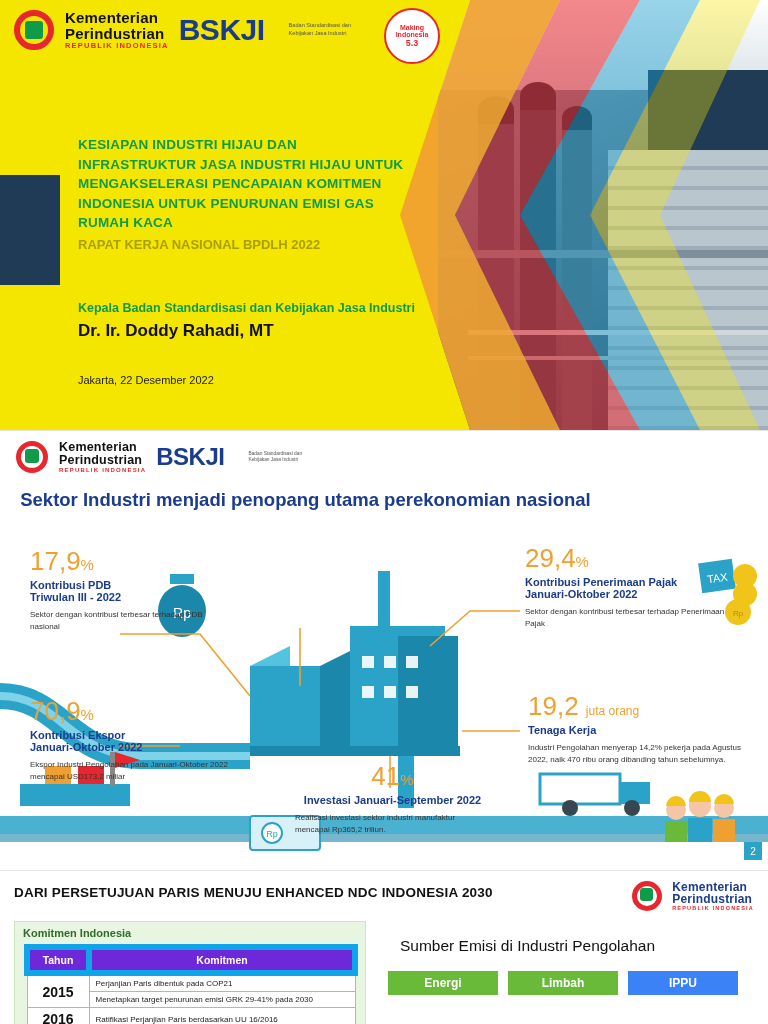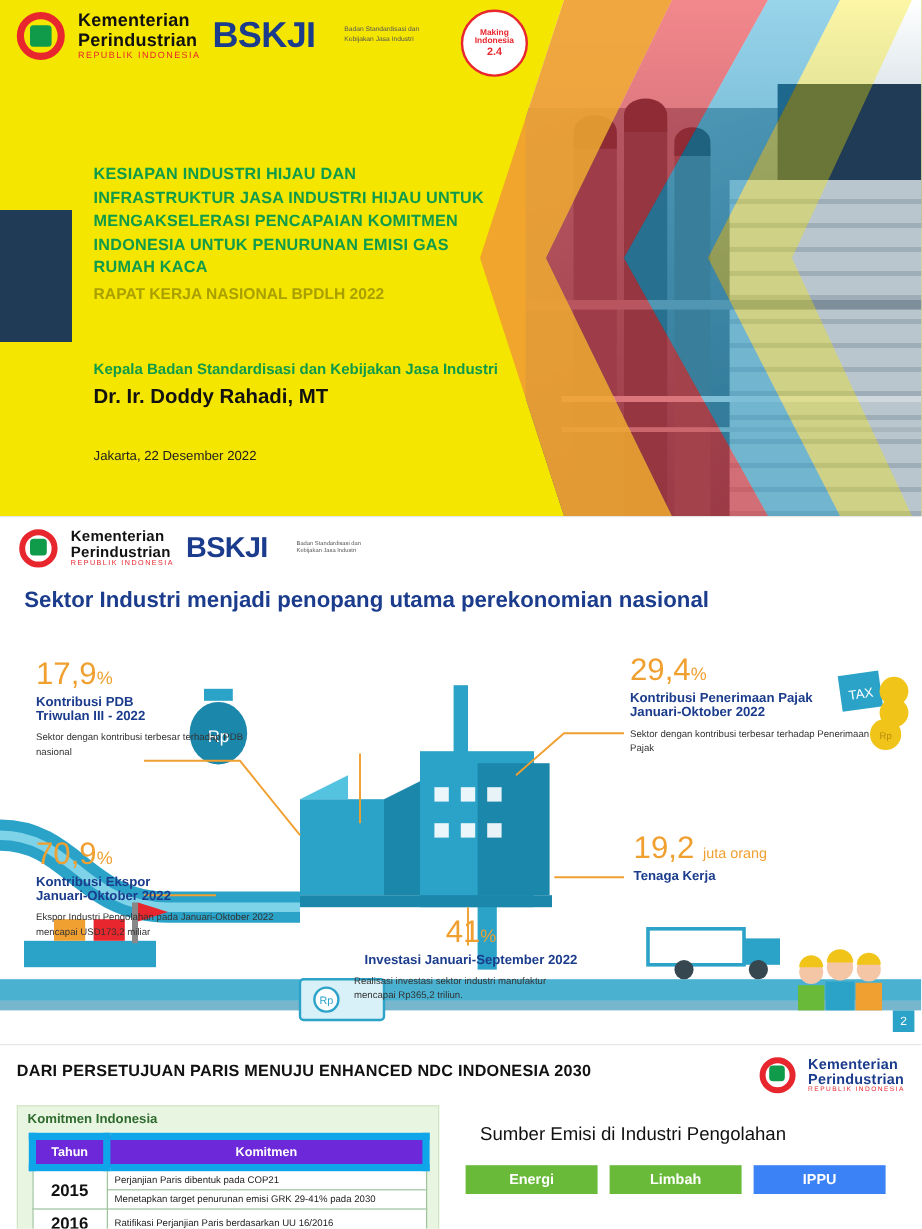--- a/index.html
+++ b/index.html
@@ -82,21 +82,21 @@
     position:absolute; left:0; top:2px; width:40px; height:40px;
     border:6px solid #e8262d; border-radius:50%;
   }
   .kp-gear .g2 {
     position:absolute; left:11px; top:13px; width:18px; height:18px;
     background:#0f9b4a; border-radius:3px;
   }
   .kp-text { line-height: 1.05; }
   .kp-text .l1 { font-size: 15px; font-weight: 700; color: #111; letter-spacing:.2px;}
   .kp-text .l2 { font-size: 15px; font-weight: 700; color: #111; letter-spacing:.2px;}
-  .kp-text .l3 { font-size: 7.5px; font-weight: 400; color: #e8262d; letter-spacing: 1.2px; }
+  .kp-text .l3 { font-size: 7.5px; font-weight: 700; color: #e8262d; letter-spacing: 1.2px; }
   .bskji {
     display:flex; align-items:center; gap:24px;
   }
   .bskji .word { font-size: 30px; font-weight: 800; color: #1b3c8c; letter-spacing:-0.5px;}
   .bskji .sub { font-size: 5.6px; color:#555; line-height:1.35; max-width:66px; }
 
   .making-ind {
     position: absolute; left: 384px; top: 8px;
     width: 56px; height: 56px; border-radius: 50%;
     background: #ffffff; border: 2px solid #e8262d;
@@ -258,21 +258,21 @@
       </div>
       <div class="bskji">
         <div class="word">BSKJI</div>
         <div class="sub">Badan Standardisasi dan Kebijakan Jasa Industri</div>
       </div>
     </div>
 
     <div class="making-ind">
       <div class="m1">Making</div>
       <div class="m2">Indonesia</div>
-      <div class="m3">2.4</div>
+      <div class="m3">5.3</div>
     </div>
 
     <div class="s1-title">
       <div class="main">KESIAPAN INDUSTRI HIJAU DAN INFRASTRUKTUR JASA INDUSTRI HIJAU UNTUK MENGAKSELERASI PENCAPAIAN KOMITMEN INDONESIA UNTUK PENURUNAN EMISI GAS RUMAH KACA</div>
       <div class="sub">RAPAT KERJA NASIONAL BPDLH 2022</div>
     </div>
 
     <div class="s1-speaker">
       <div class="role">Kepala Badan Standardisasi dan Kebijakan Jasa Industri</div>
       <div class="name">Dr. Ir. Doddy Rahadi, MT</div>
@@ -406,20 +406,21 @@
 
     <div style="position:absolute; left:295px; top:330px; width:195px; text-align:center;">
       <div style="font-size:26px;" class="stat-num"><span>41</span><span style="font-size:15px;">%</span></div>
       <div style="font-size:11px; margin-top:2px;" class="stat-title">Investasi Januari-September 2022</div>
       <div style="font-size:8px; margin-top:6px; line-height:1.5; text-align:left;" class="stat-desc">Realisasi investasi sektor industri manufaktur mencapai Rp365,2 triliun.</div>
     </div>
 
     <div style="position:absolute; left:528px; top:260px; width:215px;">
       <div style="font-size:26px;" class="stat-num"><span>19,2</span> <span style="font-size:12px;">juta orang</span></div>
       <div style="font-size:11px; margin-top:2px;" class="stat-title">Tenaga Kerja</div>
+      <div style="font-size:8px; margin-top:6px; line-height:1.5;" class="stat-desc">Industri Pengolahan menyerap 14,2% pekerja pada Agustus 2022, naik 470 ribu orang dibanding tahun sebelumnya.</div>
     </div>
 
     <div class="s2-page">2</div>
   </div>
 
   <div class="slide3">
     <div class="s3-title">DARI PERSETUJUAN PARIS MENUJU ENHANCED NDC INDONESIA 2030</div>
 
     <div class="s3-logo">
       <div class="kp-gear">

